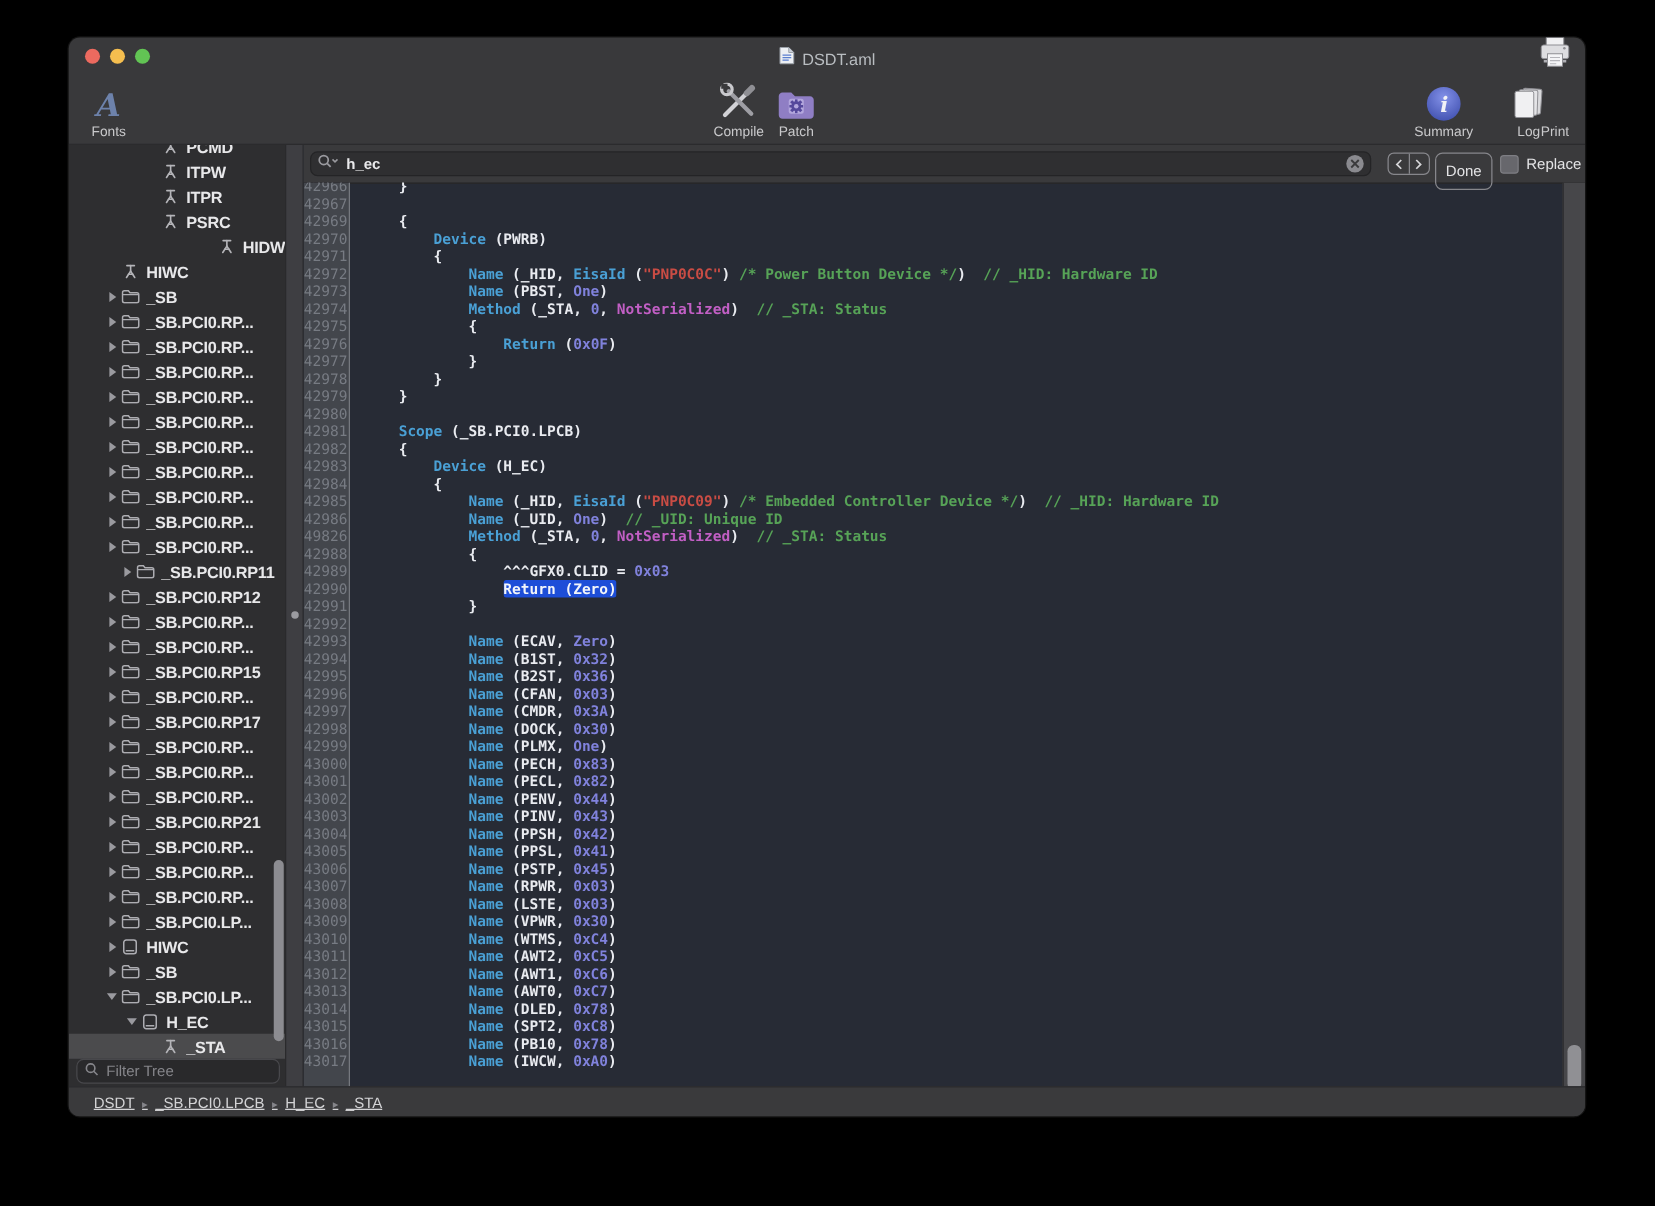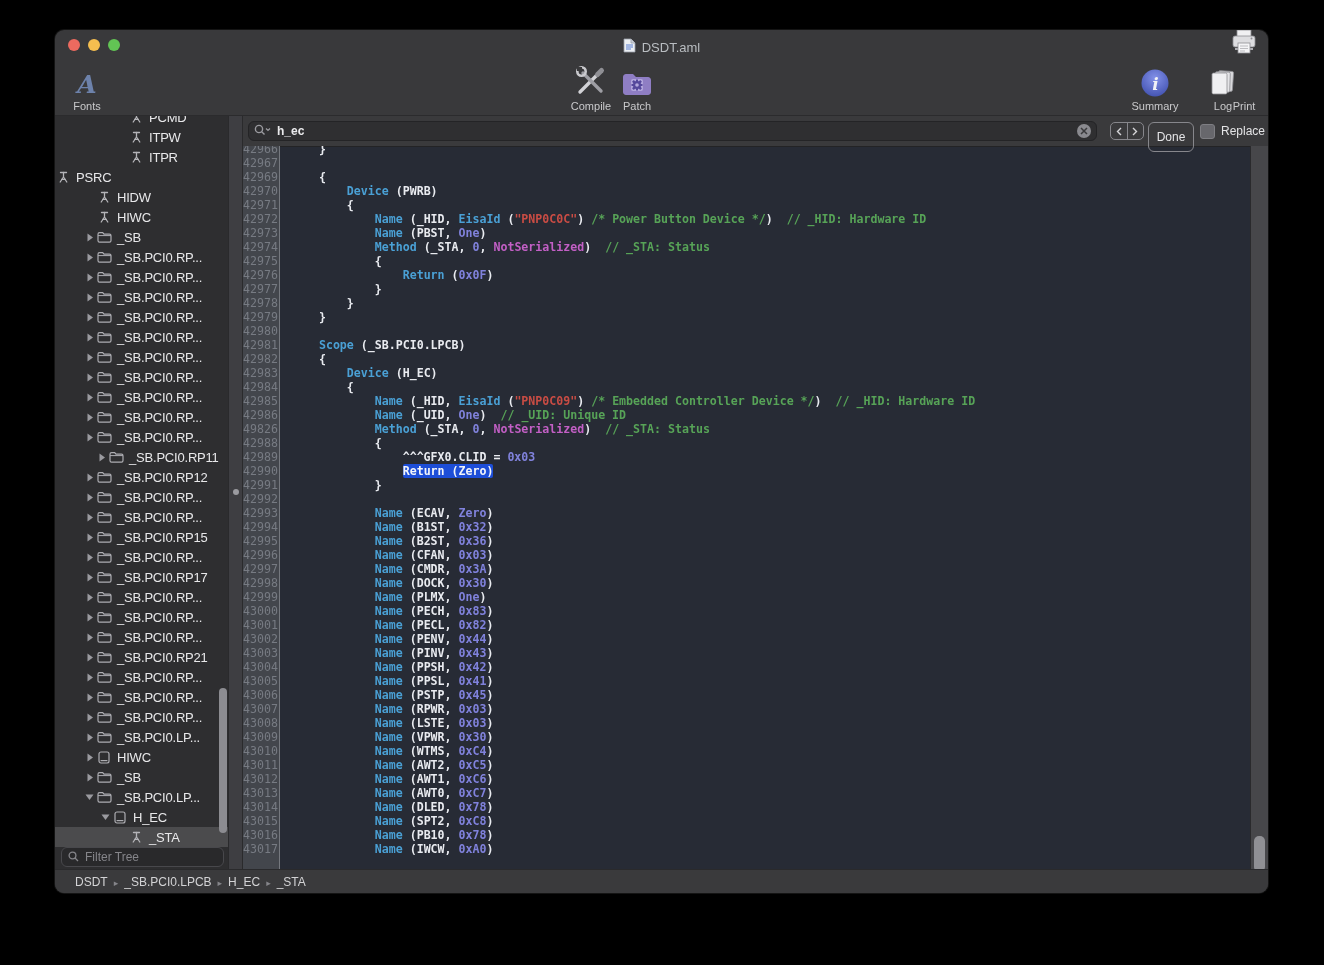--- a/index.html
+++ b/index.html
@@ -19,21 +19,21 @@
   .tblabel{font-size:11px;color:#C9C9CB;margin-top:2px;line-height:12px;}
   .fonts-a{font-family:"DejaVu Serif",serif;font-style:italic;font-weight:bold;color:#6D82AB;font-size:25px;line-height:26px;}
   
   .content{position:absolute;left:0;top:86px;right:0;bottom:23px;}
   .sidebar{position:absolute;left:0;top:0;bottom:0;width:173px;background:#2E2E30;overflow:hidden;}
   .tree{margin-top:-9px;}
   .trow{height:20px;display:flex;align-items:center;white-space:nowrap;}
   .trow.sel{background:#4B4B4D;}
   .tri{width:13px;display:inline-flex;justify-content:center;flex:none;}
   .ticon{width:16px;display:inline-flex;justify-content:center;flex:none;margin-right:5px;}
-  .tlabel{font-size:13px;font-weight:normal;color:#E8E8EA;letter-spacing:-0.2px;}
+  .tlabel{font-size:13px;font-weight:bold;color:#E8E8EA;letter-spacing:-0.2px;}
   .side-thumb{position:absolute;right:1px;top:572px;width:8px;height:145px;border-radius:4px;background:#8C8C91;}
   .filterbox{position:absolute;left:6px;right:4px;bottom:3px;height:18px;border-radius:6px;background:#29292B;
     border:1px solid #48484C;display:flex;align-items:center;padding:0 6px;gap:4px;}
   .filterbox input{background:transparent;border:none;outline:none;color:#DADADC;font-size:12px;width:100%;font-family:"Liberation Sans",sans-serif;}
   .filterbox input::placeholder{color:#85858A;}
   .splitter{position:absolute;left:173px;top:0;bottom:0;width:15px;background:#3E3E42;border-left:1px solid #2A2A2C;border-right:1px solid #2A2A2C;box-sizing:border-box;}
   .splitdot{position:absolute;left:4px;top:373px;width:6px;height:6px;border-radius:50%;background:#9B9BA0;}
   .editorpane{position:absolute;left:188px;top:0;right:0;bottom:0;background:#272B35;}
   
   .findbar{position:absolute;left:0;top:0;right:0;height:30px;background:#3A3A3C;border-bottom:1px solid #232325;}
@@ -62,21 +62,21 @@
   .tok-n{color:#8082DC;}
   .tok-s{color:#C94C44;}
   .tok-c{color:#57A357;}
   .tok-m{color:#C25FC5;}
   .tok-h{background:#1d4ed8;color:#F2F5FA;border-radius:2px;}
   .vscroll{position:absolute;right:0;top:0;bottom:0;width:18px;background:#47474A;border-left:1px solid #2A2A2C;box-sizing:border-box;}
   .vthumb{position:absolute;left:3px;top:690px;width:11px;height:36px;border-radius:5px;background:#909094;}
   
   .statusbar{position:absolute;left:0;bottom:0;right:0;height:23px;background:#3A3A3C;border-top:1px solid #2A2A2C;
     display:flex;align-items:center;padding-left:20px;}
-  .crumb{font-size:12px;color:#D3D3D5;}
+  .crumb{font-size:12px;color:#D3D3D5;text-decoration:underline;}
   .bsep{color:#85858A;font-size:9px;margin:0 6px;}
 </style>
 </head>
 <body>
 
 <div class="window">
 
   <div class="titlebar">
     <div class="lights">
       <div class="light" style="background:#EC6A5F"></div>
@@ -215,35 +215,35 @@
                   <path d="M3.5 1.5h6"></path>
                   <path d="M6.5 1.5v4.5"></path>
                   <path d="M6.5 6L3.2 11"></path>
                   <path d="M6.5 6l3.3 5"></path>
                   <path d="M4.7 8.4h3.6"></path>
                 </g>
               </svg>
             </span>
             <span class="tlabel">ITPR</span>
           </div>
-          <div class="trow" style="">
+          <div class="trow" style="padding-left: 73px;">
             <span class="ticon">
               <svg width="13" height="13" viewBox="0 0 13 13">
                 <g stroke="#B4B4B8" stroke-width="1.3" fill="none" stroke-linecap="round">
                   <path d="M3.5 1.5h6"></path>
                   <path d="M6.5 1.5v4.5"></path>
                   <path d="M6.5 6L3.2 11"></path>
                   <path d="M6.5 6l3.3 5"></path>
                   <path d="M4.7 8.4h3.6"></path>
                 </g>
               </svg>
             </span>
             <span class="tlabel">PSRC</span>
           </div>
-          <div class="trow" style="padding-left: 41px;">
+          <div class="trow" style="padding-left: 41px; justify-content: flex-end;">
             <span class="ticon">
               <svg width="13" height="13" viewBox="0 0 13 13">
                 <g stroke="#B4B4B8" stroke-width="1.3" fill="none" stroke-linecap="round">
                   <path d="M3.5 1.5h6"></path>
                   <path d="M6.5 1.5v4.5"></path>
                   <path d="M6.5 6L3.2 11"></path>
                   <path d="M6.5 6l3.3 5"></path>
                   <path d="M4.7 8.4h3.6"></path>
                 </g>
               </svg>

